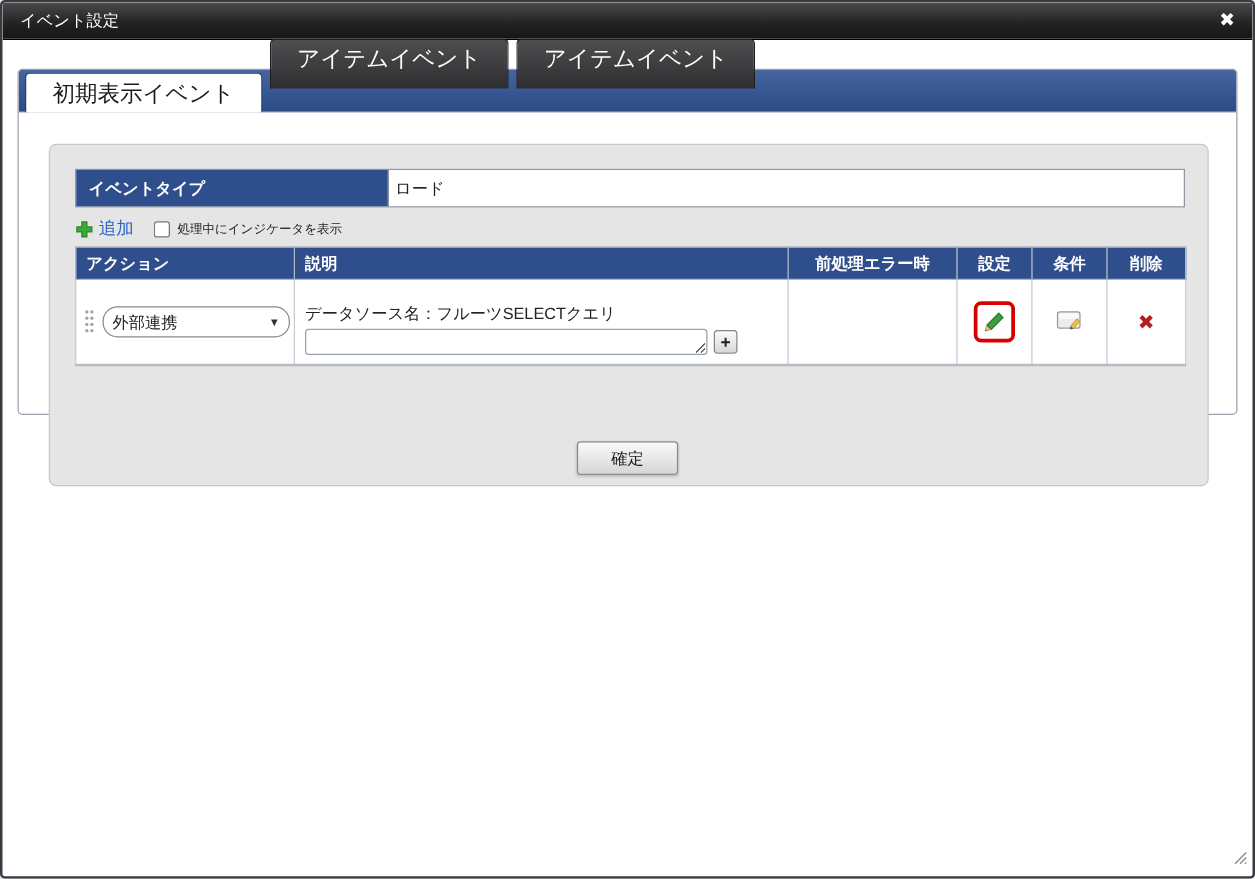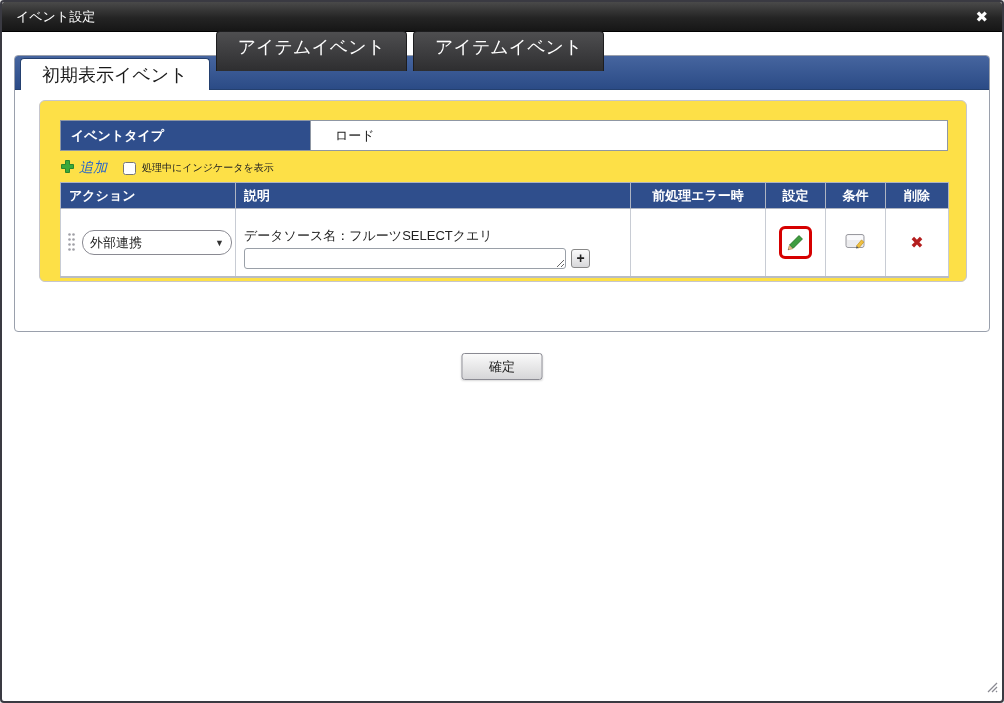--- a/index.html
+++ b/index.html
@@ -45,42 +45,42 @@
     border:1px solid #24406f; border-bottom:none;
   }
   .tab.inactive {
     background:linear-gradient(#4e4e50,#2e2e30);
     color:#fff; border:1px solid #1d1d1f; border-bottom:none;
     margin-bottom:18px; height:40px; line-height:30px;
   }
 
   
   .inner-panel {
-    position:absolute; left:24px; top:44px; width:928px; height:182px;
-    border:1px solid #c6c6ce; border-radius:6px; background:#fde047;
+    position:absolute; left:24px; top:59px; width:928px; height:274px;
+    border:1px solid #c6c6ce; border-radius:6px; background:#e5e5e5;
   }
 
   
   .event-type-row {
     position:absolute; left:20px; top:19px; width:888px; height:31px;
     border:1px solid #8f97a3; display:flex; background:#fff;
   }
   .event-type-label {
     width:250px; background:#2f4e8c; color:#fff; font-weight:bold;
     font-size:13px; line-height:29px; padding-left:10px;
     border-right:1px solid #8f97a3;
   }
-  .event-type-value { flex:1; font-size:13px; line-height:29px; padding-left:24px; color:#222; }
+  .event-type-value { flex:1; font-size:13px; line-height:29px; padding-left:5px; color:#222; }
 
   
   .add-row {
     position:absolute; left:20px; top:58px; height:18px;
     display:flex; align-items:center;
   }
-  .add-link { display:flex; gap:4px; cursor:pointer; text-decoration:none;font-style:italic; }
+  .add-link { display:flex; align-items:center; gap:4px; cursor:pointer; text-decoration:none; }
   .add-link span { color:#2a66c8; font-size:14px; }
   .add-row input[type=checkbox] { margin-left:16px; width:13px; height:13px; }
   .add-row .cb-label { margin-left:6px; font-size:10px; color:#222; }
 
   
   .actions-table {
     position:absolute; left:20px; top:81px; width:888px;
     border-collapse:collapse; table-layout:fixed;
   }
   .actions-table th {

